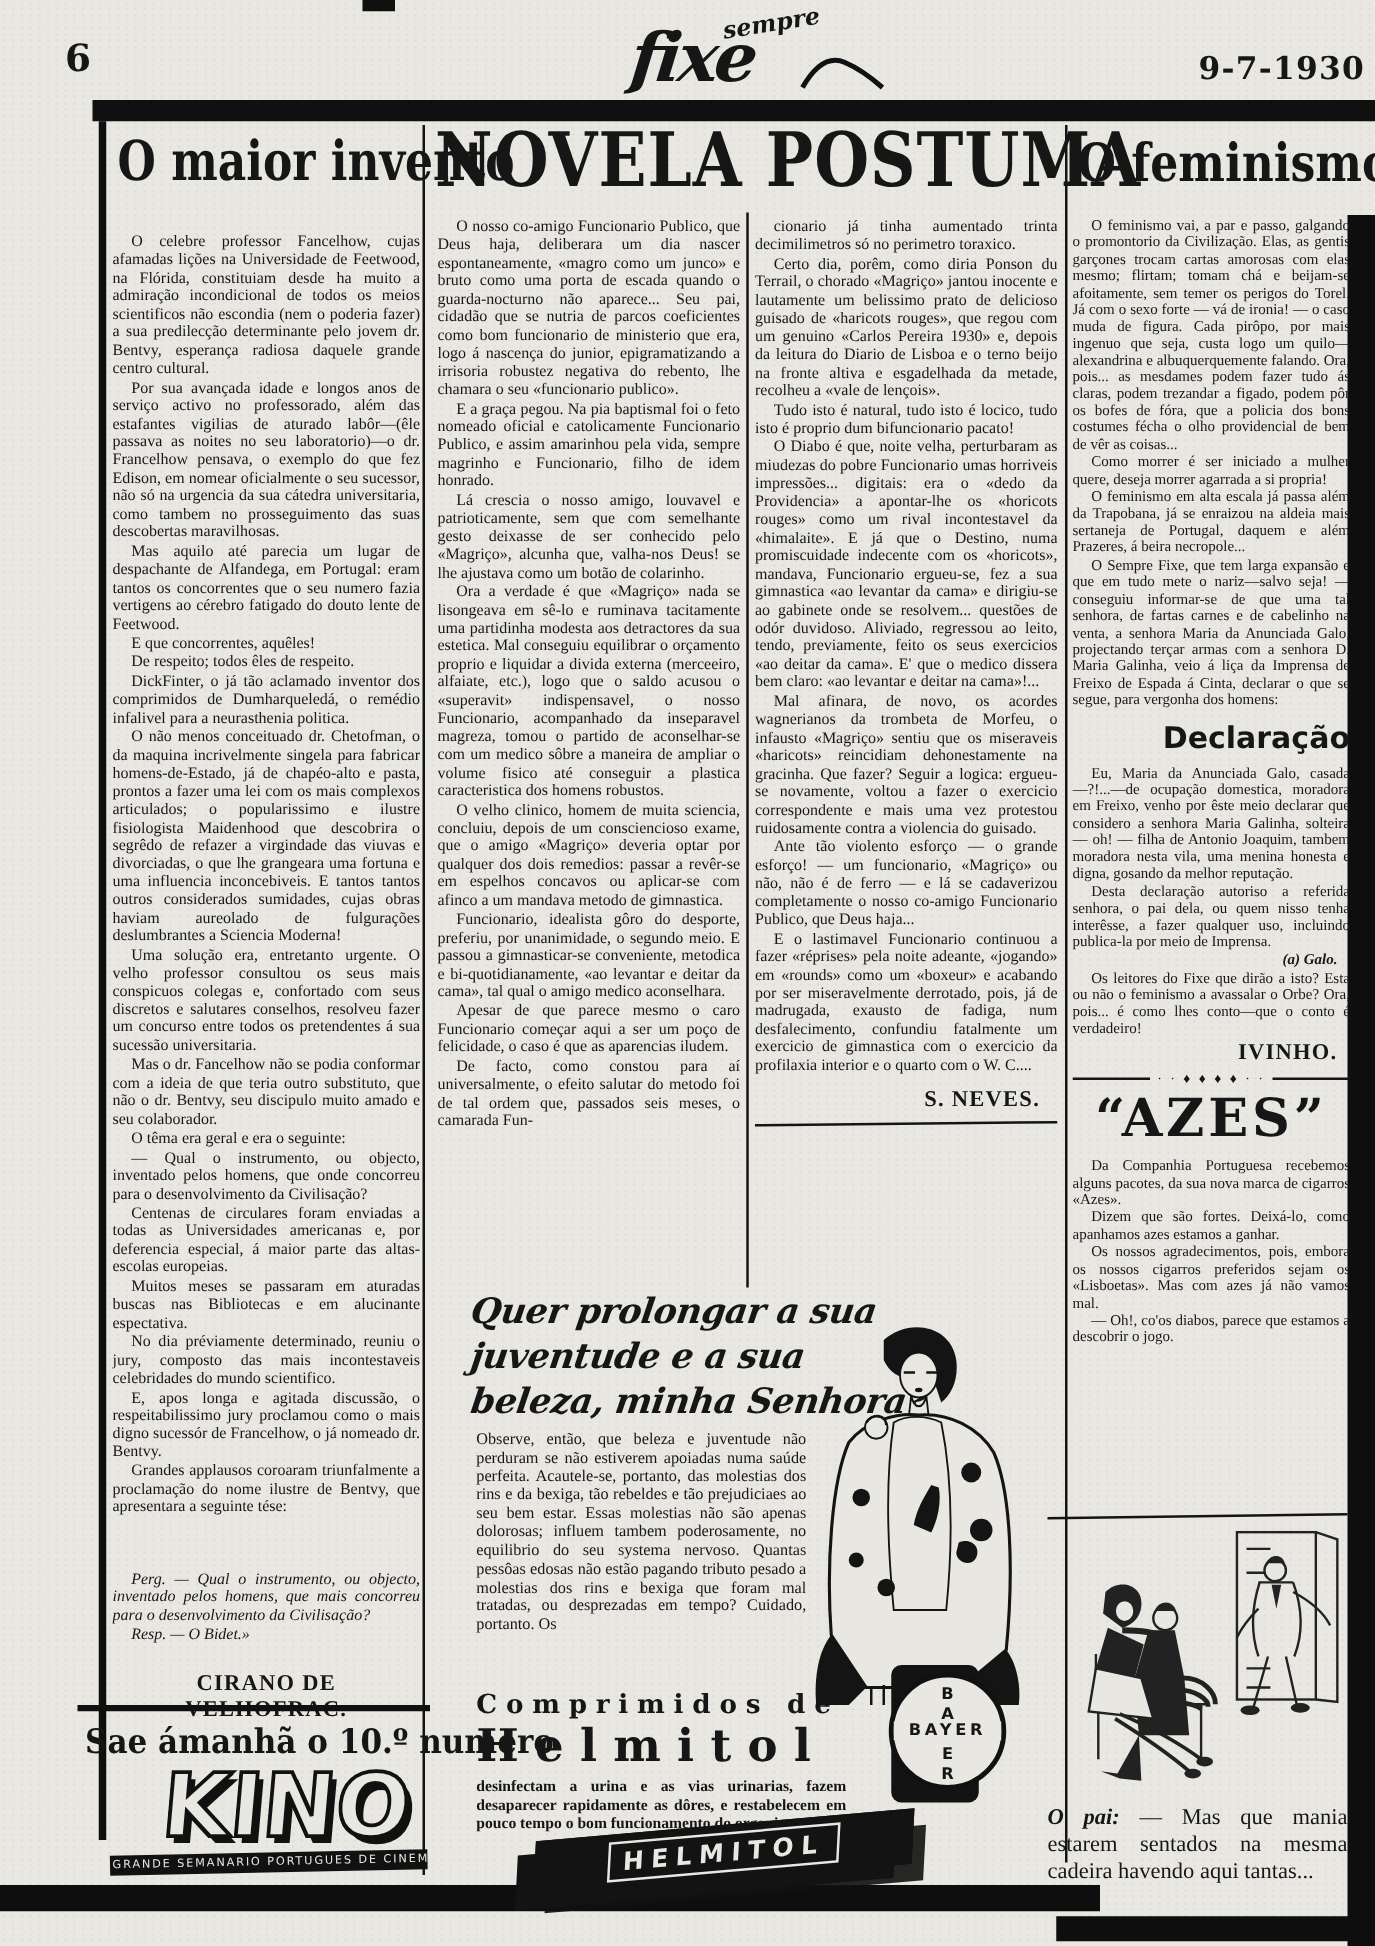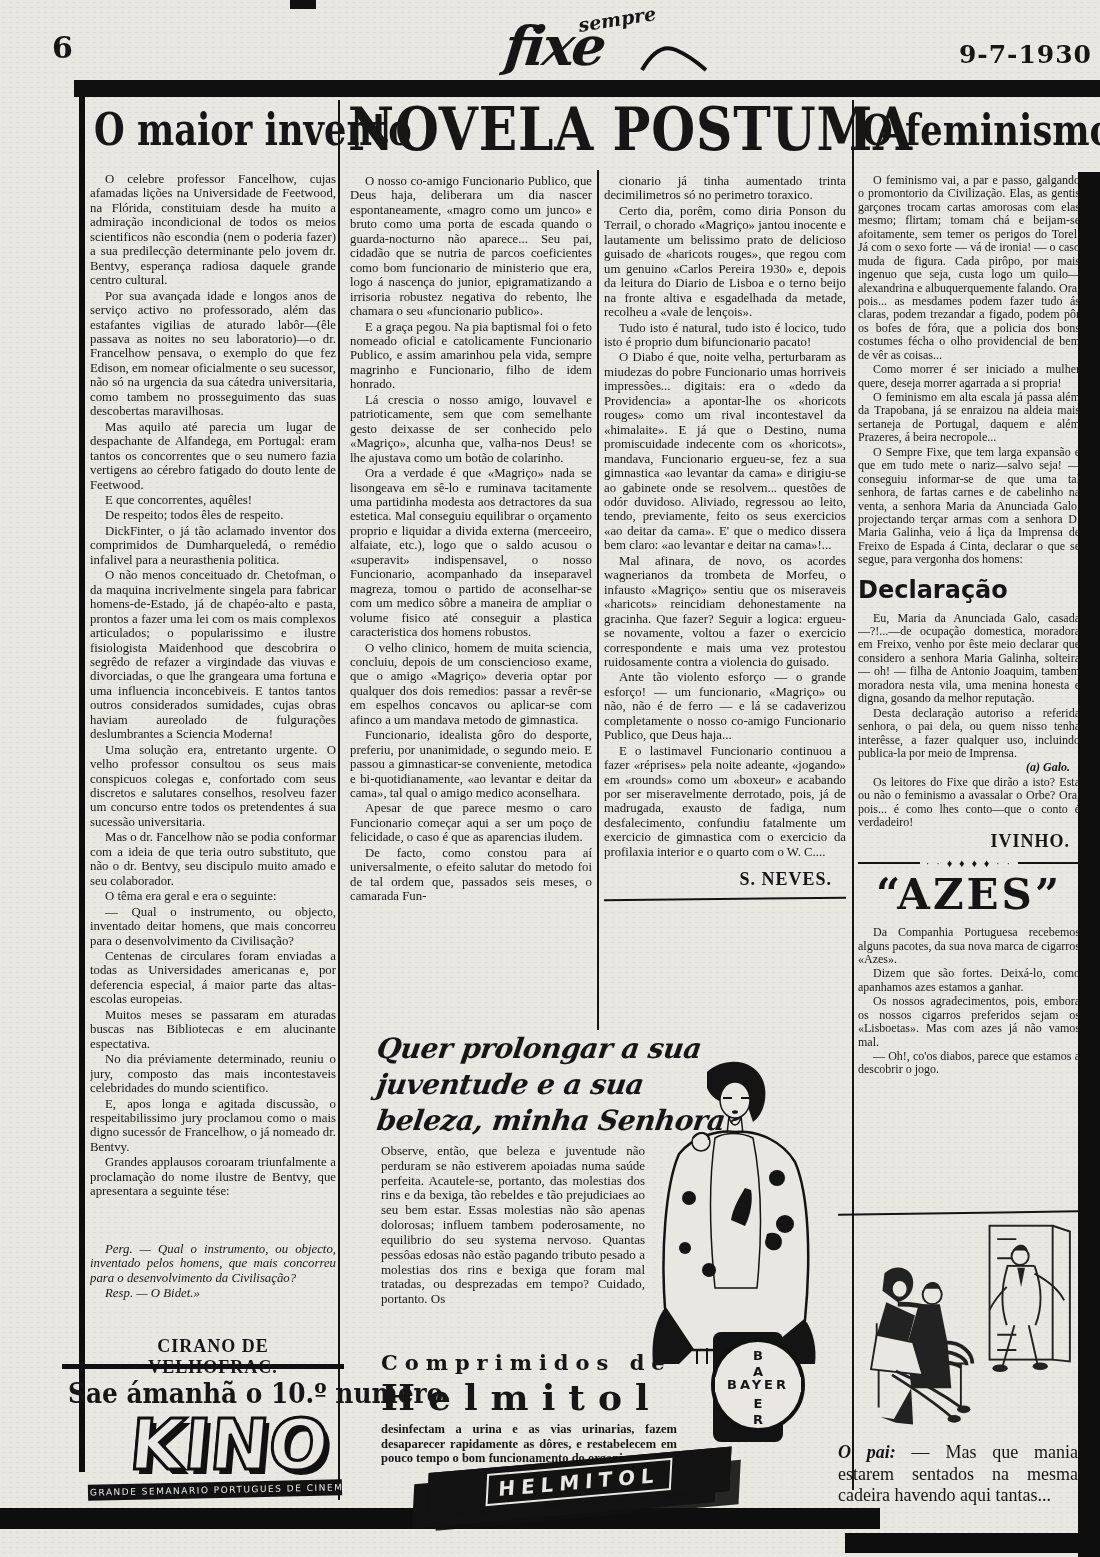--- a/index.html
+++ b/index.html
@@ -22,21 +22,21 @@
   .hl1{font-size:44px;transform:scaleX(.80);}
   .hl2{font-size:60px;transform:scaleX(.84);letter-spacing:1px;}
   .hl3{font-size:42px;transform:scaleX(.84);}
   .vline{background:#141414;width:2px;}
   
   .col{text-align:justify;overflow:hidden;}
   .col p{margin:0 0 1px 0;text-indent:15px;}
   .c13{font-size:12.8px;line-height:1.13;}
   .c12{font-size:12px;line-height:1.12;}
   .sig{font-weight:bold;letter-spacing:1px;font-size:18px;text-indent:0 !important;}
-  .subhead{font-family:"DejaVu Sans",sans-serif;font-weight:bold;font-size:24px;text-align:left;margin:10px 0 8px 0 !important;text-indent:0 !important;}
+  .subhead{font-family:"DejaVu Sans",sans-serif;font-weight:bold;font-size:24px;text-align:right;margin:10px 0 8px 0 !important;text-indent:0 !important;}
   .thin-rule{border-top:2px solid #141414;}
   
   .banner{font-family:"DejaVu Serif",serif;font-weight:bold;font-size:27px;white-space:nowrap;transform:scaleX(.92);transform-origin:left center;}
   .kino{
     font-family:"DejaVu Sans",sans-serif;font-weight:bold;font-size:70px;letter-spacing:0px;
     color:#e9e7e1;-webkit-text-stroke:3px #111;
     text-shadow:5px 5px 0 #111,-1px -1px 0 #111,1px -1px 0 #111,-1px 1px 0 #111,1px 1px 0 #111;
     transform:skewX(-5deg);line-height:.95;
   }
   .kino-strip{background:#111;color:#e9e7e1;font-family:"DejaVu Sans",sans-serif;font-size:9px;letter-spacing:1.5px;text-align:center;padding:3px 2px;transform:rotate(-1.2deg);white-space:nowrap;overflow:hidden;}
@@ -87,32 +87,32 @@
   <div class="abs edge" style="left:845px;top:1533px;width:255px;height:20px;"></div>
 
   <div class="abs vline" style="left:338px;top:100px;height:1400px;"></div>
   <div class="abs vline" style="left:597px;top:170px;height:860px;"></div>
   <div class="abs vline" style="left:852px;top:100px;height:1390px;"></div>
 
   <div class="abs hl hl1" style="left:94px;top:104px;">O maior invento</div>
   <div class="abs hl hl2" style="left:348px;top:94px;">NOVELA POSTUMA</div>
   <div class="abs hl hl3" style="left:862px;top:106px;">O feminismo</div>
 
-  <div class="abs col c13" style="left:90px;top:172px;width:246px;height:1160px;">
+  <div class="abs col c13" style="left:90px;top:186px;width:246px;height:1160px;">
     <p>O celebre professor Fancelhow, cujas afamadas lições na Universidade de Feetwood, na Flórida, constituiam desde ha muito a admiração incondicional de todos os meios scientificos não escondia (nem o poderia fazer) a sua predilecção determinante pelo jovem dr. Bentvy, esperança radiosa daquele grande centro cultural.</p>
     <p>Por sua avançada idade e longos anos de serviço activo no professorado, além das estafantes vigilias de aturado labôr—(êle passava as noites no seu laboratorio)—o dr. Francelhow pensava, o exemplo do que fez Edison, em nomear oficialmente o seu sucessor, não só na urgencia da sua cátedra universitaria, como tambem no prosseguimento das suas descobertas maravilhosas.</p>
     <p>Mas aquilo até parecia um lugar de despachante de Alfandega, em Portugal: eram tantos os concorrentes que o seu numero fazia vertigens ao cérebro fatigado do douto lente de Feetwood.</p>
     <p>E que concorrentes, aquêles!</p>
     <p>De respeito; todos êles de respeito.</p>
     <p>DickFinter, o já tão aclamado inventor dos comprimidos de Dumharqueledá, o remédio infalivel para a neurasthenia politica.</p>
     <p>O não menos conceituado dr. Chetofman, o da maquina incrivelmente singela para fabricar homens-de-Estado, já de chapéo-alto e pasta, prontos a fazer uma lei com os mais complexos articulados; o popularissimo e ilustre fisiologista Maidenhood que descobrira o segrêdo de refazer a virgindade das viuvas e divorciadas, o que lhe grangeara uma fortuna e uma influencia inconcebiveis. E tantos tantos outros considerados sumidades, cujas obras haviam aureolado de fulgurações deslumbrantes a Sciencia Moderna!</p>
     <p>Uma solução era, entretanto urgente. O velho professor consultou os seus mais conspicuos colegas e, confortado com seus discretos e salutares conselhos, resolveu fazer um concurso entre todos os pretendentes á sua sucessão universitaria.</p>
     <p>Mas o dr. Fancelhow não se podia conformar com a ideia de que teria outro substituto, que não o dr. Bentvy, seu discipulo muito amado e seu colaborador.</p>
     <p>O têma era geral e era o seguinte:</p>
-    <p>— Qual o instrumento, ou objecto, inventado deitar homens, que mais concorreu para o desenvolvimento da Civilisação?</p>
+    <p>— Qual o instrumento, ou objecto, inventado pelos homens, que onde concorreu para o desenvolvimento da Civilisação?</p>
     <p>Centenas de circulares foram enviadas a todas as Universidades americanas e, por deferencia especial, á maior parte das altas-escolas europeias.</p>
     <p>Muitos meses se passaram em aturadas buscas nas Bibliotecas e em alucinante espectativa.</p>
     <p>No dia préviamente determinado, reuniu o jury, composto das mais incontestaveis celebridades do mundo scientifico.</p>
     <p>E, apos longa e agitada discussão, o respeitabilissimo jury proclamou como o mais digno sucessór de Francelhow, o já nomeado dr. Bentvy.</p>
     <p>Grandes applausos coroaram triunfalmente a proclamação do nome ilustre de Bentvy, que apresentara a seguinte tése:</p>
     <p style="font-style:italic;margin-top:43px;">Perg. — Qual o instrumento, ou objecto, inventado pelos homens, que mais concorreu para o desenvolvimento da Civilisação?</p>
     <p style="font-style:italic;">Resp. — O Bidet.»</p>
   </div>
   <div class="abs sig" style="left:90px;top:1336px;width:246px;text-align:center;">CIRANO DE VELHOFRAC.</div>
 

